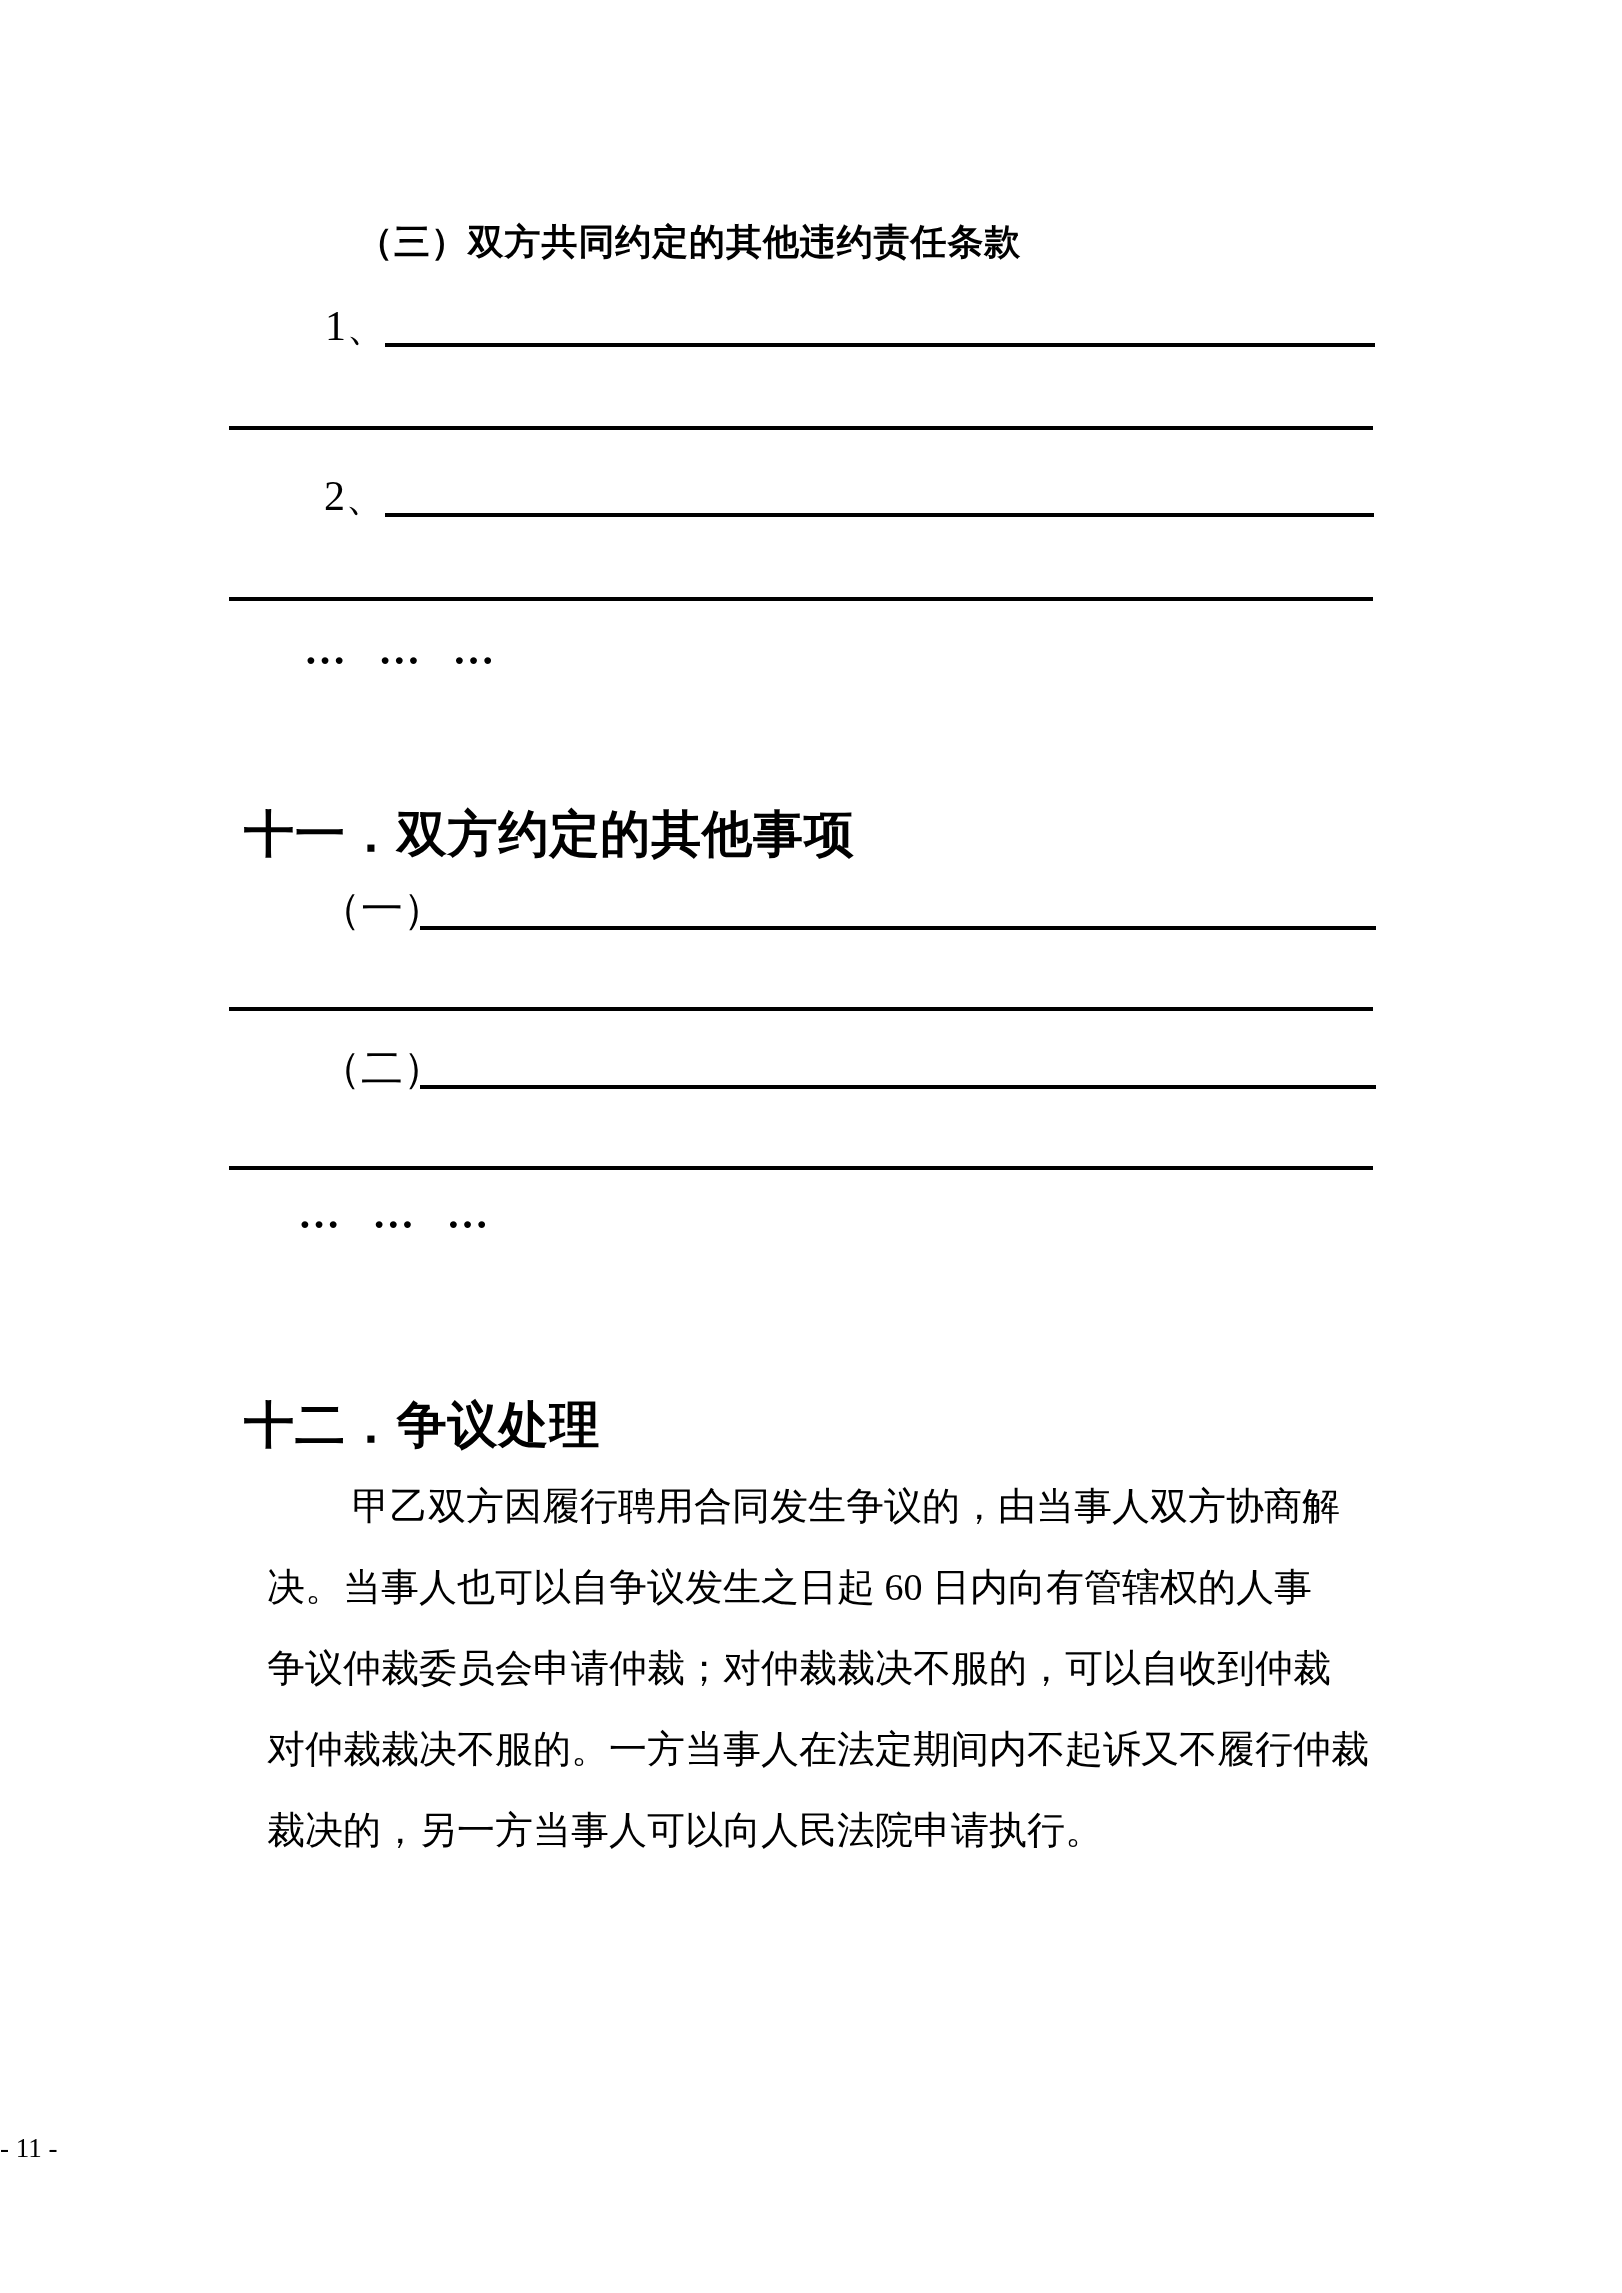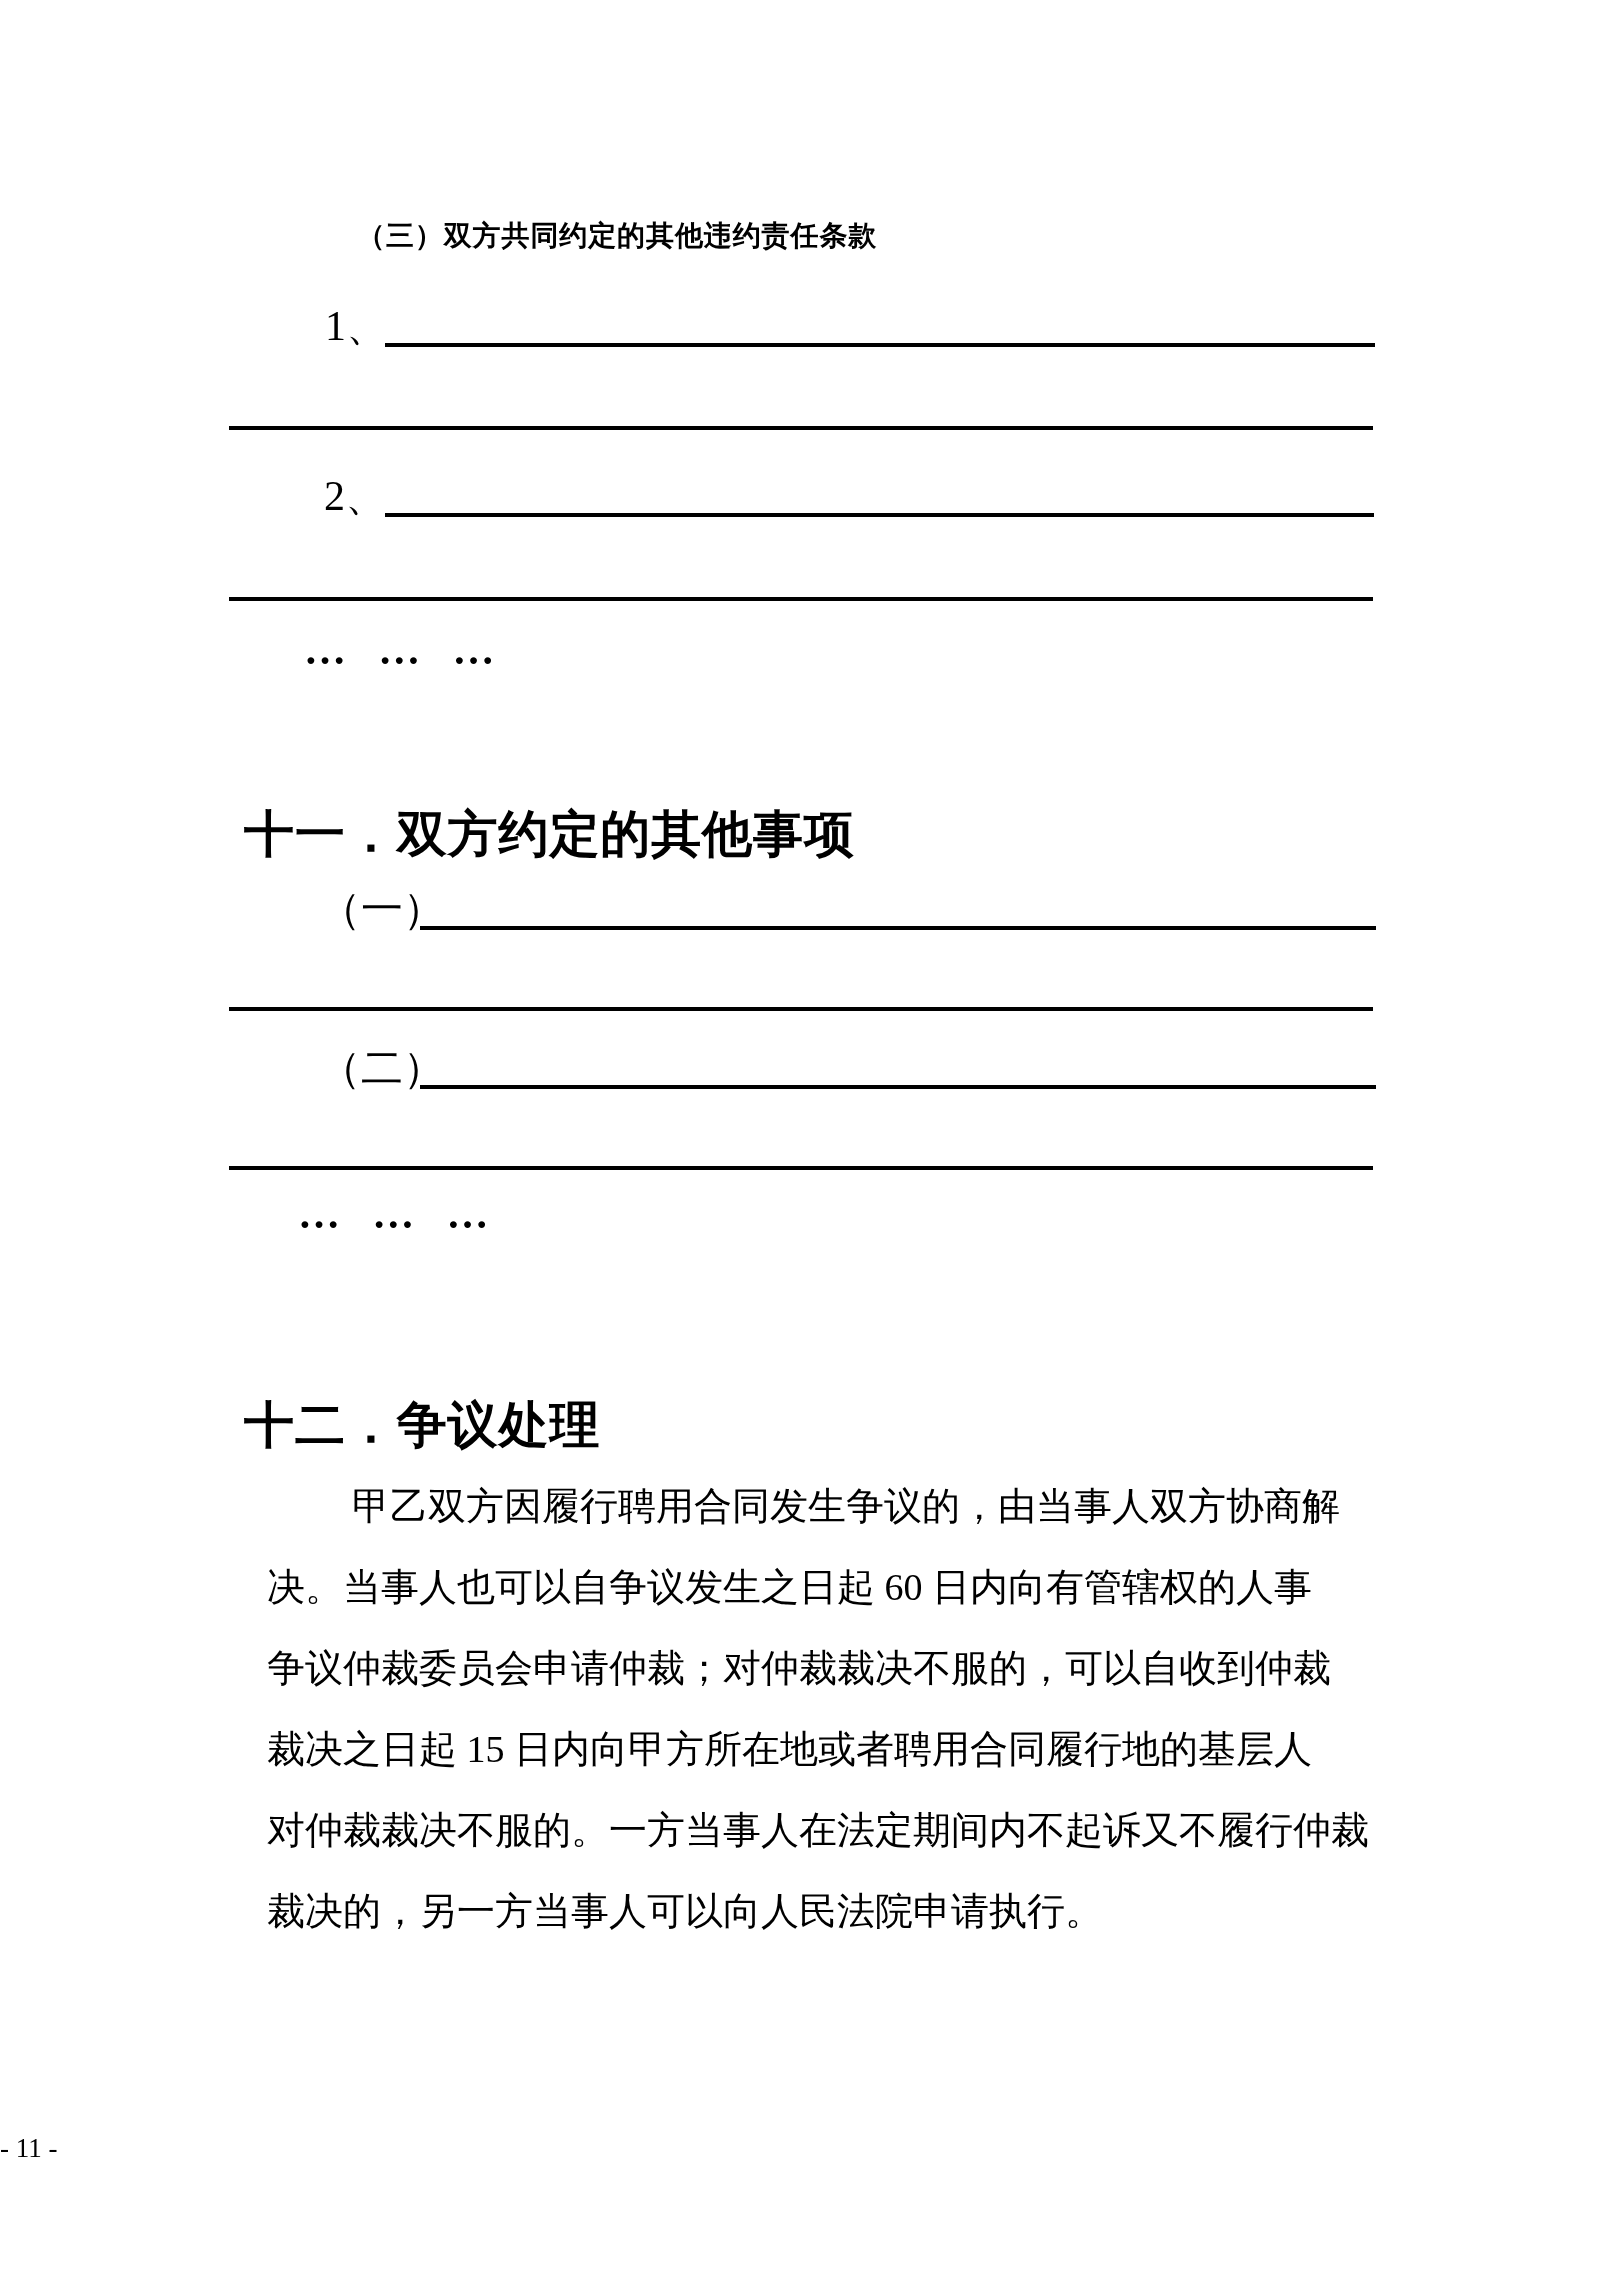--- a/index.html
+++ b/index.html
@@ -16,23 +16,23 @@
     color: #000000;
     font-family: "Liberation Serif", "DejaVu Serif", serif;
     overflow: hidden;
   }
   .abs { position: absolute; line-height: 1; white-space: nowrap; }
   .serif {
     font-family: "Liberation Serif", "DejaVu Serif", serif;
     font-size: 42px;
   }
   .subheading {
-    font-family: Liberation Mono, monospace;
+    font-family: Liberation Serif, serif;
     font-weight: 700;
-    font-size: 28px;
+    font-size: 36px;
     letter-spacing: 0.9px;
   }
   .bigheading {
     font-family: "Liberation Sans", "DejaVu Sans", sans-serif;
     font-weight: 700;
     font-size: 50px;
     letter-spacing: 0.9px;
   }
   .blank-line {
     position: absolute;
@@ -97,21 +97,20 @@
   <div class="blank-line" style="left:229px; top:1166px; width:1144px;"></div>
 
   <div class="abs dots" style="left:298px; top:1193px;">… … …</div>
 
   <div class="abs bigheading" style="left:244px; top:1400px;">十二．争议处理</div>
 
   <div class="paragraph">
     <div class="pline indent">甲乙双方因履行聘用合同发生争议的，由当事人双方协商解</div>
     <div class="pline">决。当事人也可以自争议发生之日起 60 日内向有管辖权的人事</div>
     <div class="pline">争议仲裁委员会申请仲裁；对仲裁裁决不服的，可以自收到仲裁</div>
-    <div class="pline">裁决之日起 15 日内向甲方所在地或者聘用合同履行地的基层人</div>
     <div class="pline">对仲裁裁决不服的。一方当事人在法定期间内不起诉又不履行仲裁</div>
     <div class="pline">裁决的，另一方当事人可以向人民法院申请执行。</div>
   </div>
 
   <div class="page-number">- 11 -</div>
 
 </div>
 
 
 </body></html>

